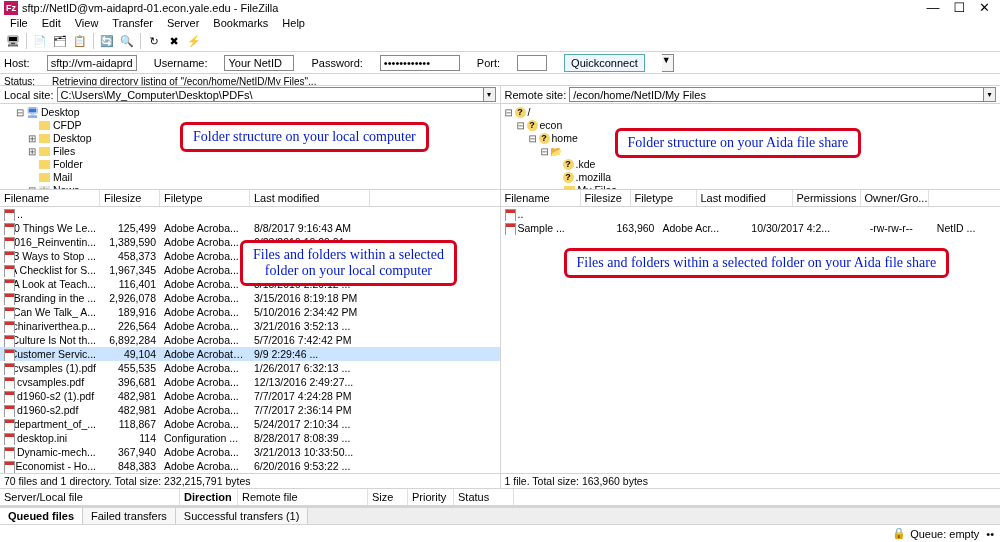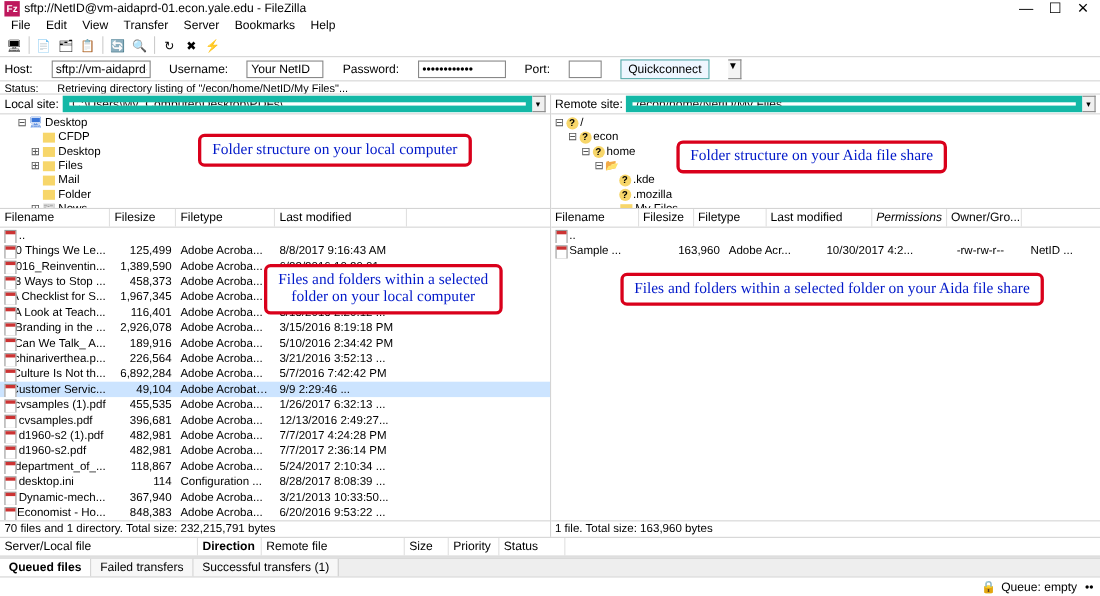--- a/index.html
+++ b/index.html
@@ -23,21 +23,21 @@
   .conn-bar input.port { width: 30px; }
   .conn-bar button { font-size: 11px; padding: 1px 6px; border: 1px solid #5aa; background: #eef6ff; height: 18px; }
   .conn-bar .qbtn-dd { border: 1px solid #888; border-left: none; background: #f4f4f4; height: 18px; width: 12px; font-size: 9px; }
   .log { padding: 2px 4px; height: 38px; border-bottom: 1px solid #d4d4d4; font-size: 10px; line-height: 12px; overflow: hidden; }
   .log div span.lbl { display: inline-block; width: 48px; }
   .panes { display: flex; flex: 0 0 300px; border-bottom: 1px solid #d4d4d4; }
   .pane { display: flex; flex-direction: column; flex: 1; border-right: 1px solid #d4d4d4; overflow: hidden; position: relative; }
   .pane:last-child { border-right: none; }
   .site-row { display: flex; align-items: center; padding: 1px 4px; border-bottom: 1px solid #d4d4d4; height: 18px; }
   .site-row label { font-size: 11px; margin-right: 3px; }
-  .site-row input { flex: 1; font-size: 11px; border: 6px solid #14b8a6; padding: 0 3px; height: 15px; }
+  .site-row input { flex: 1; font-size: 11px; border: 1px solid #14b8a6; padding: 0 3px; height: 15px; }
   .site-row .dd { width: 12px; height: 15px; border: 1px solid #888; border-left: none; background: #f0f0f0; font-size: 8px; display: flex; align-items: center; justify-content: center; }
   .tree { flex: 0 0 86px; padding: 2px 4px; overflow: auto; font-size: 10.5px; border-bottom: 1px solid #d4d4d4; line-height: 13px; position: relative; }
   .tree-row { display: flex; align-items: center; white-space: nowrap; }
   .tree-row .toggle { width: 10px; font-size: 10px; color: #555; }
   .tree-row .icon { width: 13px; height: 11px; margin-right: 2px; display: inline-flex; align-items: center; justify-content: center; font-size: 10px; }
   .folder-icon { color: #d9a93a; }
   .yellow-folder { background: #f7d66a; width: 11px; height: 9px; }
   .blue-folder { color: #3a76d9; }
   .indent-1 { padding-left: 12px; }
   .indent-2 { padding-left: 24px; }
@@ -161,28 +161,28 @@
           <span class="icon">
             <span class="yellow-folder"></span>
           </span>
           <span>Files</span>
         </div>
         <div class="tree-row indent-2">
           <span class="toggle"></span>
           <span class="icon">
             <span class="yellow-folder"></span>
           </span>
+          <span>Folder</span>
+        </div>
+        <div class="tree-row indent-2">
+          <span class="toggle"></span>
+          <span class="icon">
+            <span class="yellow-folder"></span>
+          </span>
           <span>Mail</span>
-        </div>
-        <div class="tree-row indent-2">
-          <span class="toggle"></span>
-          <span class="icon">
-            <span class="yellow-folder"></span>
-          </span>
-          <span>Folder</span>
         </div>
         <div class="tree-row indent-2">
           <span class="toggle">⊞</span>
           <span class="icon" style="color:#28a">📰</span>
           <span>News</span>
         </div>
       </div>
     <div class="file-list">
       <div class="fl-header" id="local-fl-header">
           <div style="width: 100px;">Filename</div>
@@ -415,21 +415,21 @@
           </span>
           <span>My Files</span>
         </div>
       </div>
     <div class="file-list remote-list">
       <div class="fl-header" id="remote-fl-header">
           <div style="width: 80px;">Filename</div>
           <div style="width: 50px;">Filesize</div>
           <div style="width: 66px;">Filetype</div>
           <div style="width: 96px;">Last modified</div>
-          <div style="width: 68px; font-style: italic;">Permissions</div>
+          <div style="width: 68px;">Permissions</div>
           <div style="width: 68px;">Owner/Gro...</div>
         </div>
       <div id="remote-fl-body">
           <div class="fl-row">
             <div class="col-name">
               <span class="pdf-icon"></span>
               <span>..</span>
             </div>
             <div class="col-size"></div>
             <div class="col-type"></div>

